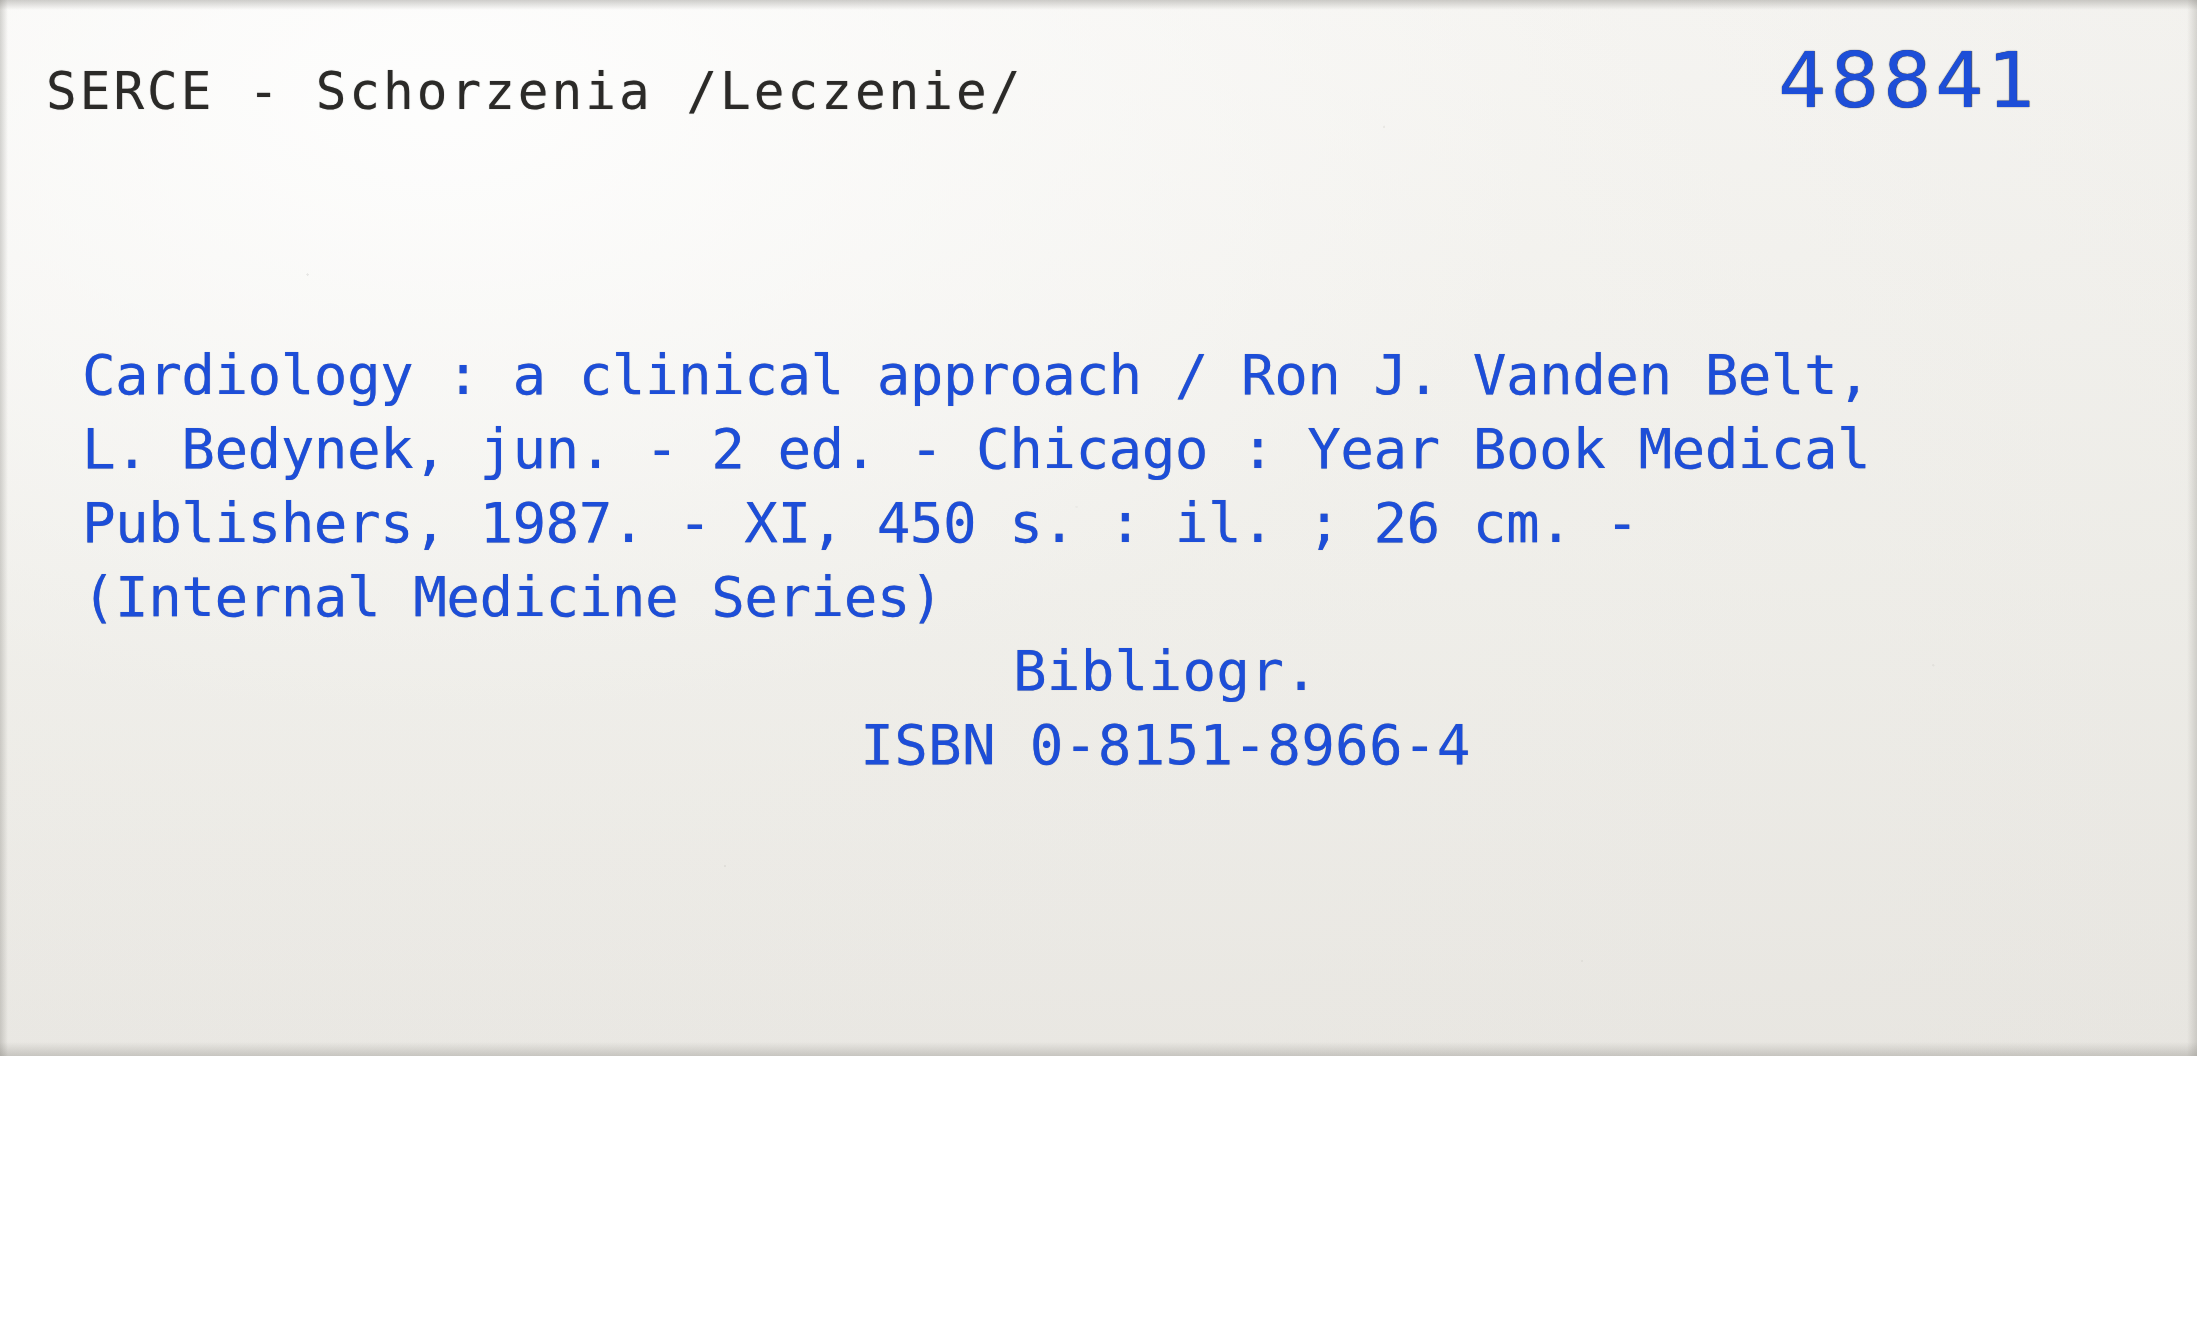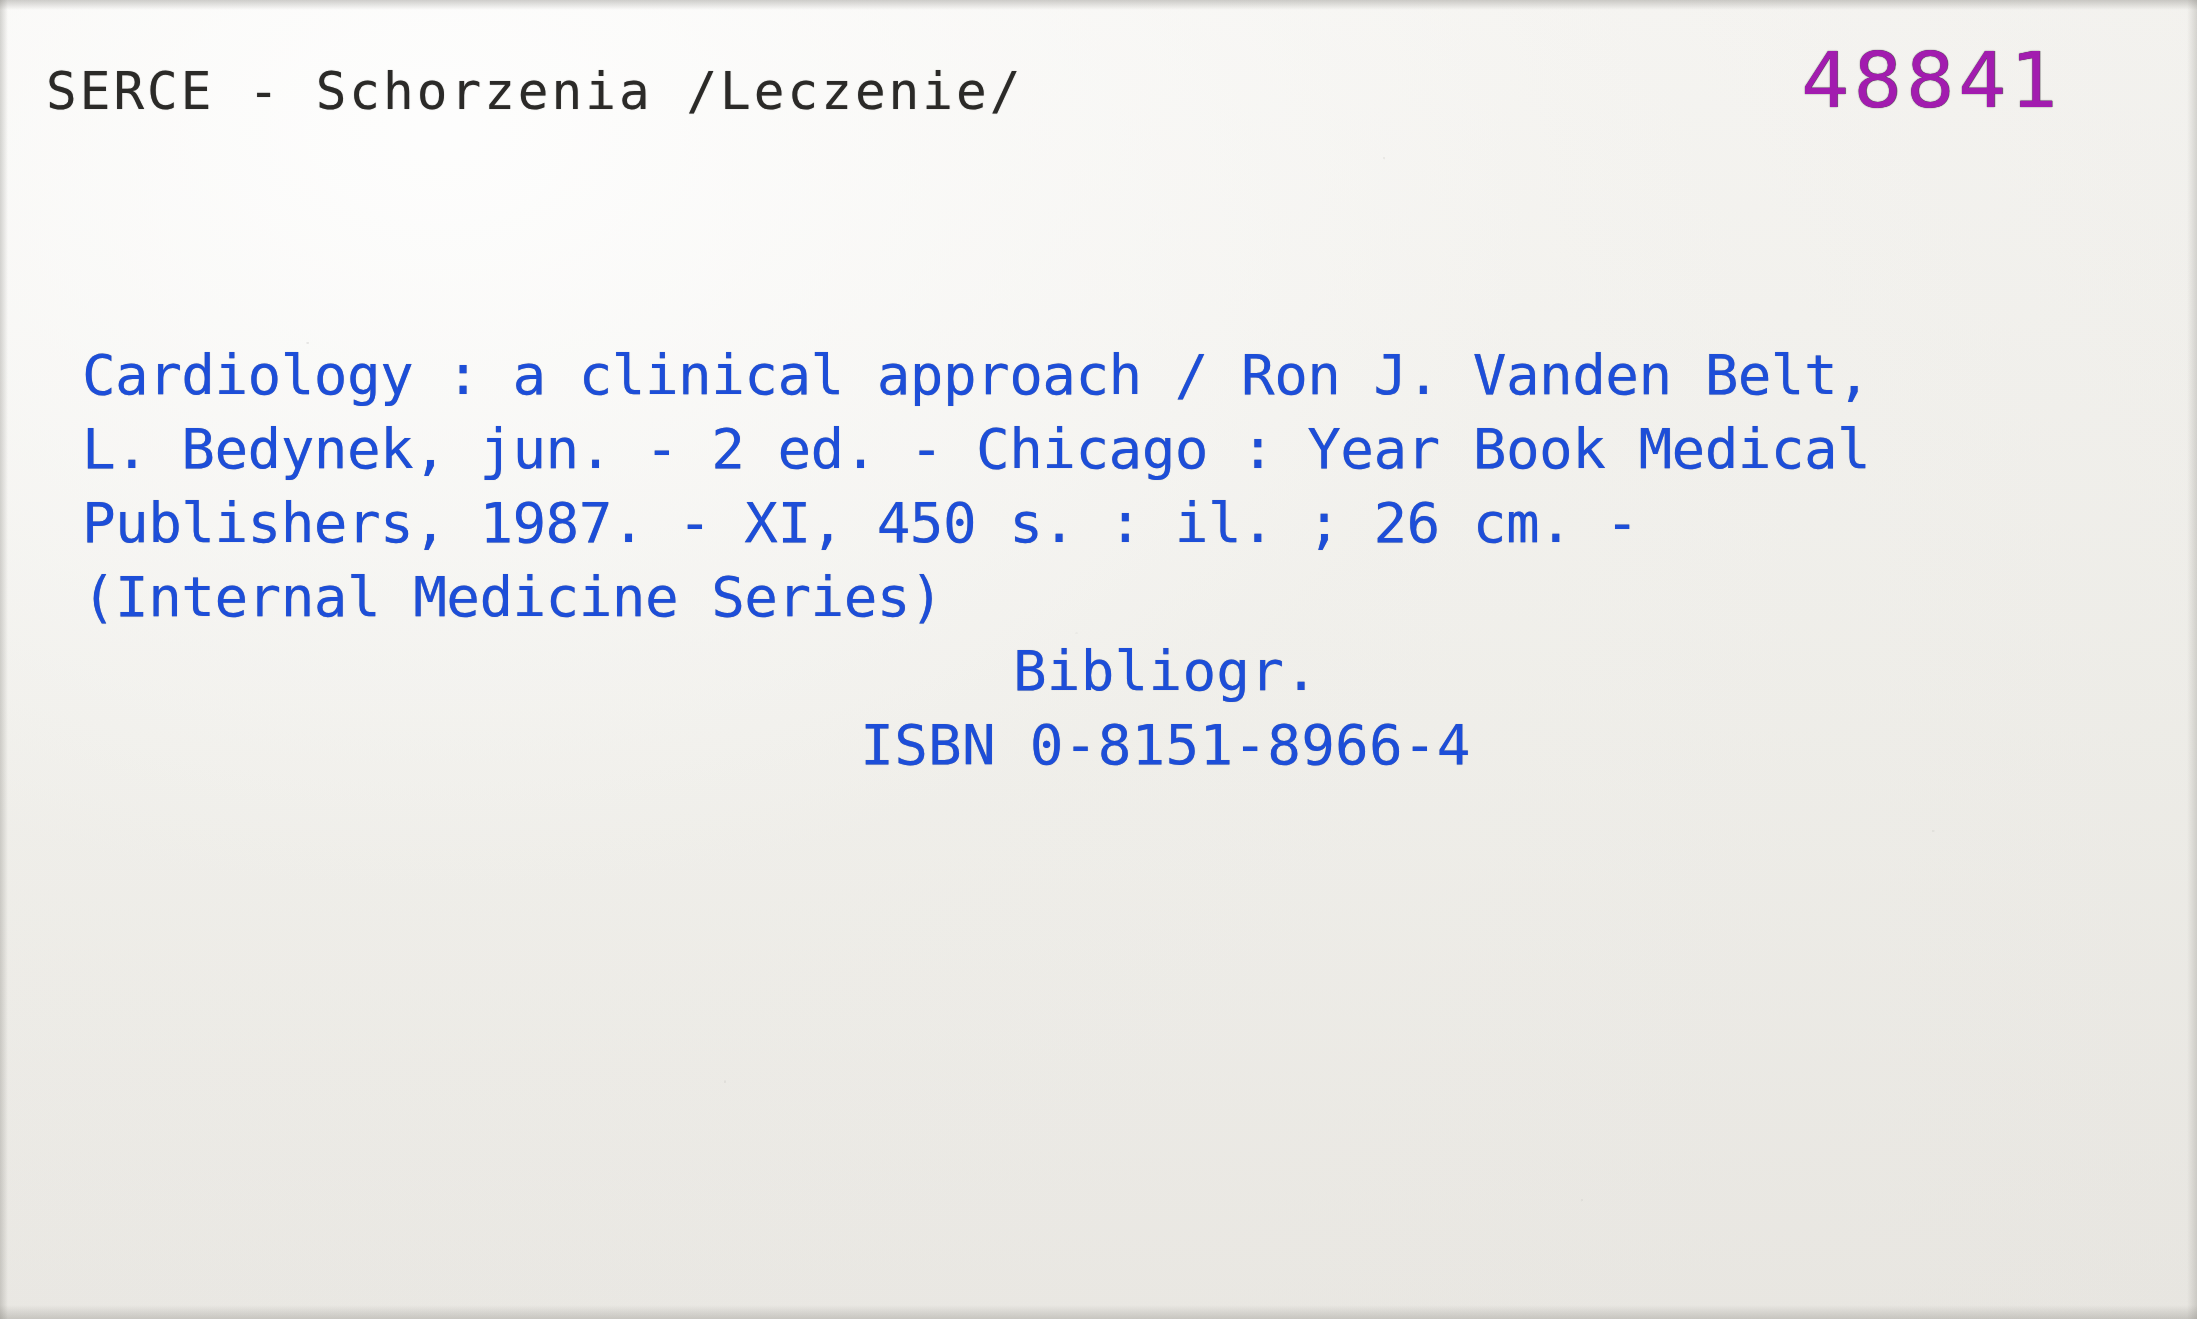--- a/index.html
+++ b/index.html
@@ -9,21 +9,21 @@
   }
   body {
     width: 2197px;
     height: 1319px;
     overflow: hidden;
     font-family: "DejaVu Sans Mono", monospace;
   }
   .card {
     position: relative;
     width: 2197px;
-    height: 1319px;
+    height: 1056px;
     background: #f2f1ee;
     box-sizing: border-box;
     overflow: hidden;
   }
   
   .paper-tint {
     position: absolute;
     inset: 0;
     background:
       radial-gradient(ellipse at 20% 10%, rgba(255,255,255,0.85) 0%, rgba(243,242,239,0.2) 45%, rgba(228,226,221,0.35) 100%),
@@ -76,23 +76,23 @@
     color: #2b2a28;
     white-space: nowrap;
     filter: blur(0.35px);
     text-shadow: 0 0 1px rgba(60,58,55,0.55);
   }
   .card-number {
     font-family: "DejaVu Sans", sans-serif;
     font-size: 76px;
     font-weight: 400;
     letter-spacing: 4px;
-    color: #a21caf;
+    color: #1d4ed8;
     margin-top: -26px;
-    margin-right: 74px;
+    margin-right: 97px;
     white-space: nowrap;
     text-shadow: 0 0 1.2px rgba(25,24,26,0.9), 0.6px 0 0 rgba(25,24,26,0.45);
   }
 
   
   .body-block {
     position: absolute;
     top: 338px;
     left: 82px;
     right: 22px;

